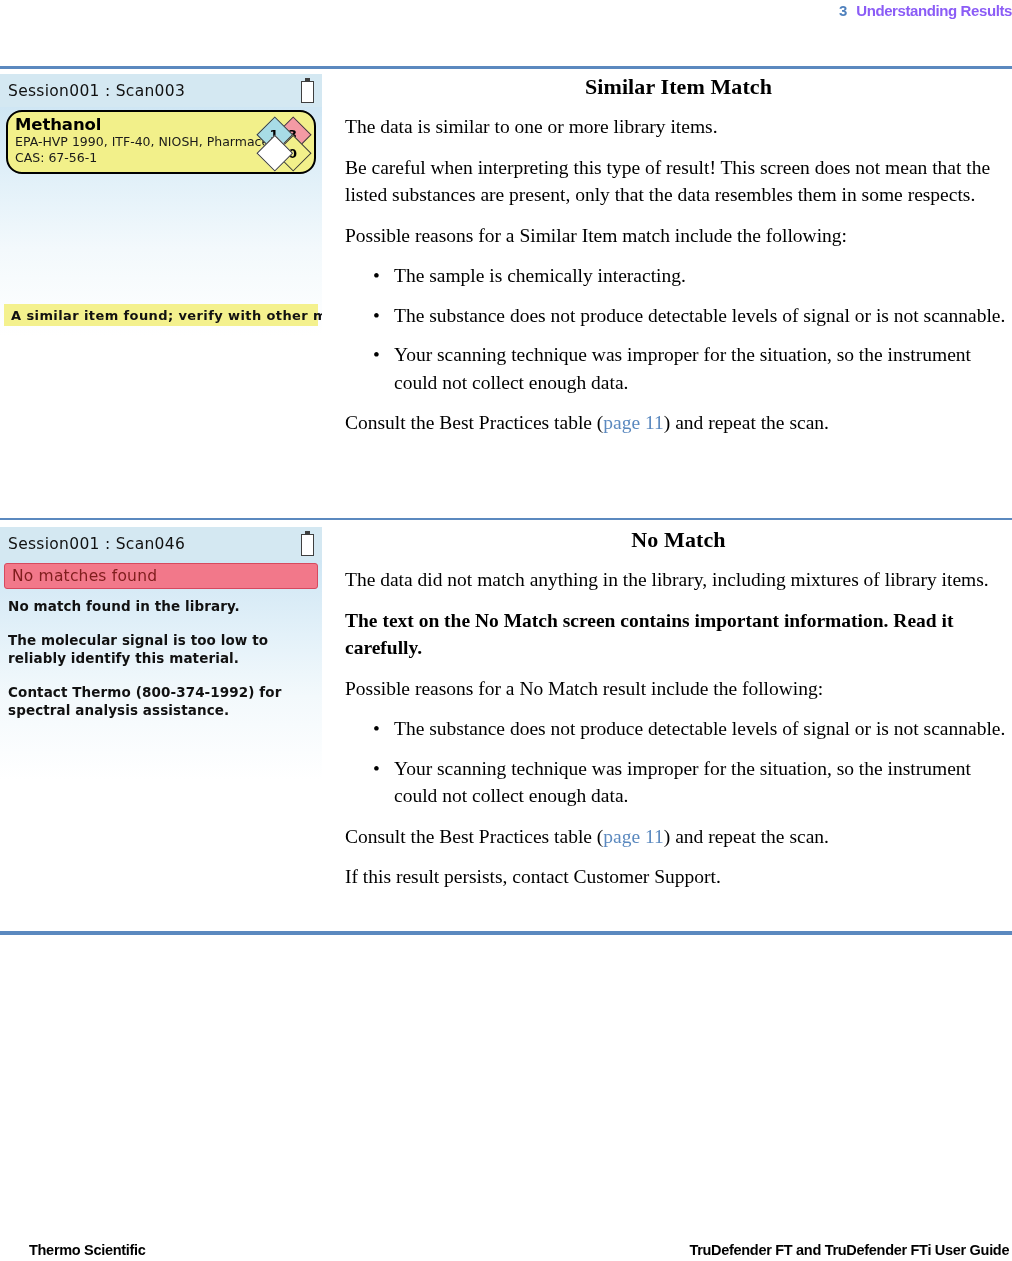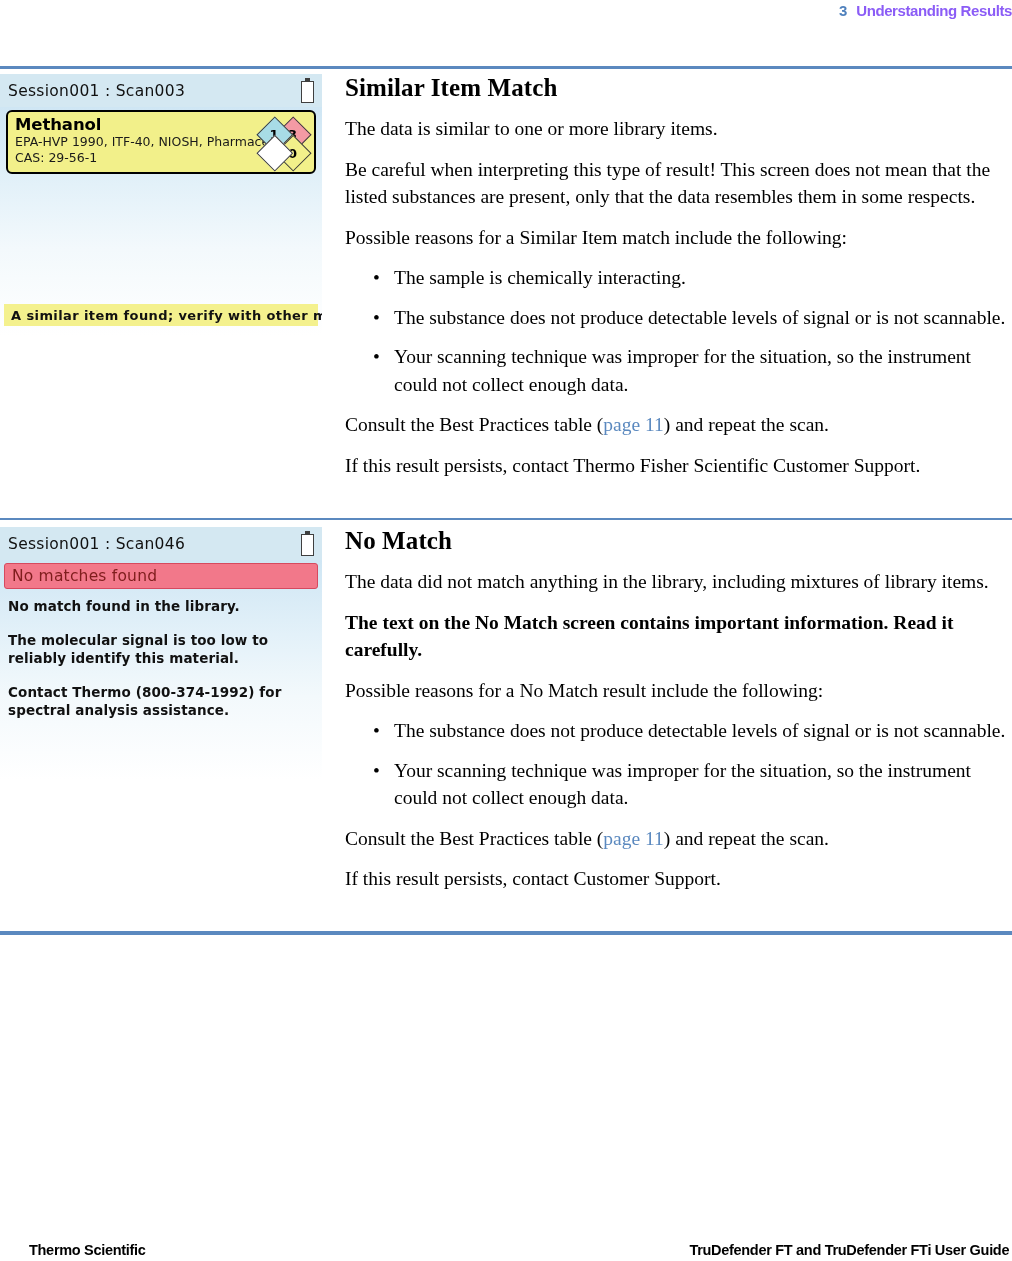--- a/index.html
+++ b/index.html
@@ -75,23 +75,24 @@
     position: absolute;
     left: 345px;
     top: 0px;
     width: 667px;
   }
 
   
   h3.sec-head {
     font-family: "Liberation Serif", serif;
     font-weight: bold;
-    font-size: 25px;
+    font-size: 22px;
     margin: 0 0 13px 0;
     letter-spacing: 0.1px;
+    text-align: center;
   }
   p.body {
     font-family: "Liberation Serif", serif;
     font-size: 19.5px;
     line-height: 27.5px;
     margin: 0 0 13px 0;
   }
   p.body.bold { font-weight: bold; }
   a.xref {
     color: #5b89bf;
@@ -187,21 +188,21 @@
 
   
   .result-card {
     position: absolute;
     left: 6px;
     top: 3px;
     width: 310px;
     height: 64px;
     background: #f2f08a;
     border: 2px solid #000000;
-    border-radius: 6px;
+    border-radius: 16px;
     box-sizing: border-box;
     padding: 3px 6px 0 7px;
     overflow: hidden;
   }
   .result-card .rc-name {
     font-family: "DejaVu Sans", sans-serif;
     font-weight: bold;
     font-size: 16.5px;
     line-height: 19px;
     color: #000000;
@@ -371,21 +372,21 @@
             <span class="bat-seg"></span>
           </span>
         </span>
       </div>
 
       <div class="device-body">
 
         <div class="result-card">
           <div class="rc-name">Methanol</div>
           <div class="rc-sources">EPA-HVP 1990, ITF-40, NIOSH, Pharmaceu...</div>
-          <div class="rc-cas">CAS: 29-56-1</div>
+          <div class="rc-cas">CAS: 67-56-1</div>
 
           <div class="nfpa">
             <div class="nfpa-wrap">
               <div class="quad q-top">
                 <span>3</span>
               </div>
               <div class="quad q-left">
                 <span>1</span>
               </div>
               <div class="quad q-right">
@@ -419,21 +420,20 @@
       <li>
         <span class="dot">•</span>
         <span>The substance does not produce detectable levels of signal or is not scannable.</span>
       </li>
       <li>
         <span class="dot">•</span>
         <span>Your scanning technique was improper for the situation, so the instrument could not collect enough data.</span>
       </li>
     </ul>
     <p class="body"><span>Consult the Best Practices table (</span><a class="xref" href="#">page 11</a><span>) and repeat the scan.</span></p>
-    <p class="body">If this result persists, contact Thermo Fisher Scientific Customer Support.</p>
   </div>
 </div>
 
 <div class="rule rule-mid"></div>
 
 <div class="section" id="section-nomatch">
 
   <div class="col-left">
     <div class="device" id="device-nomatch">
 

